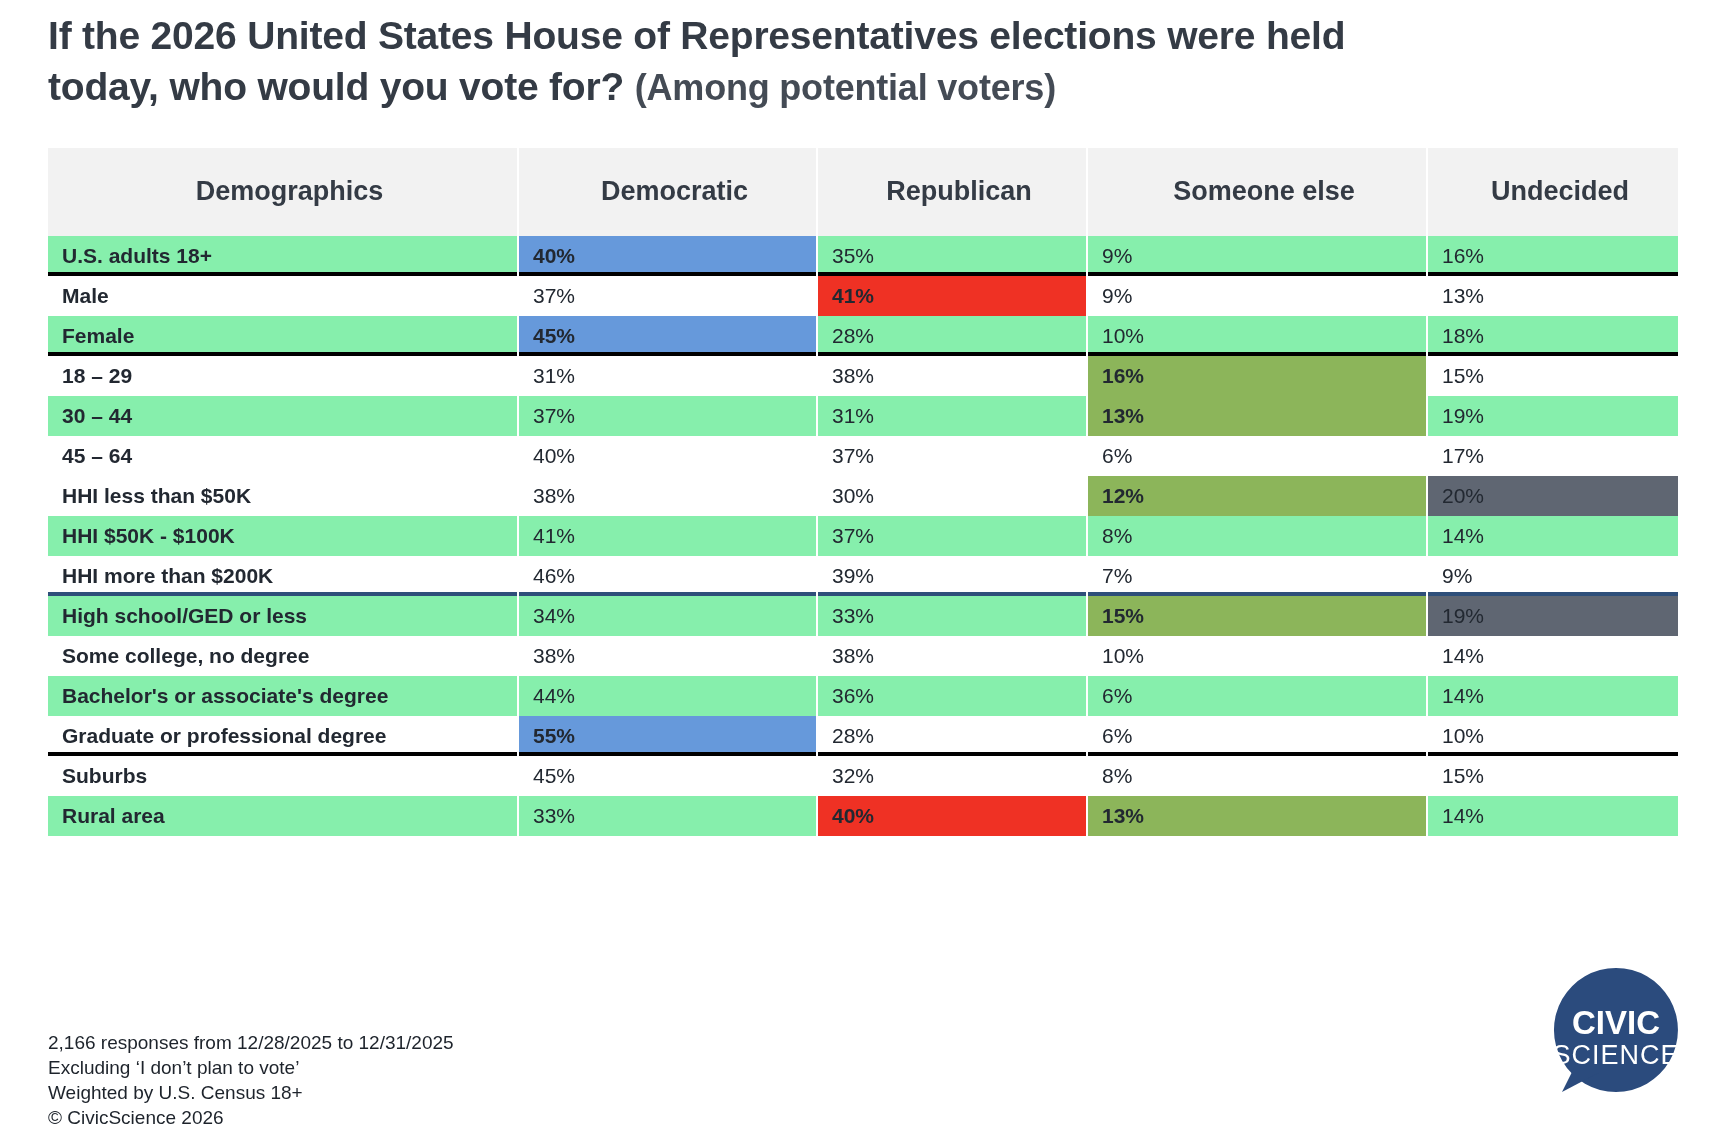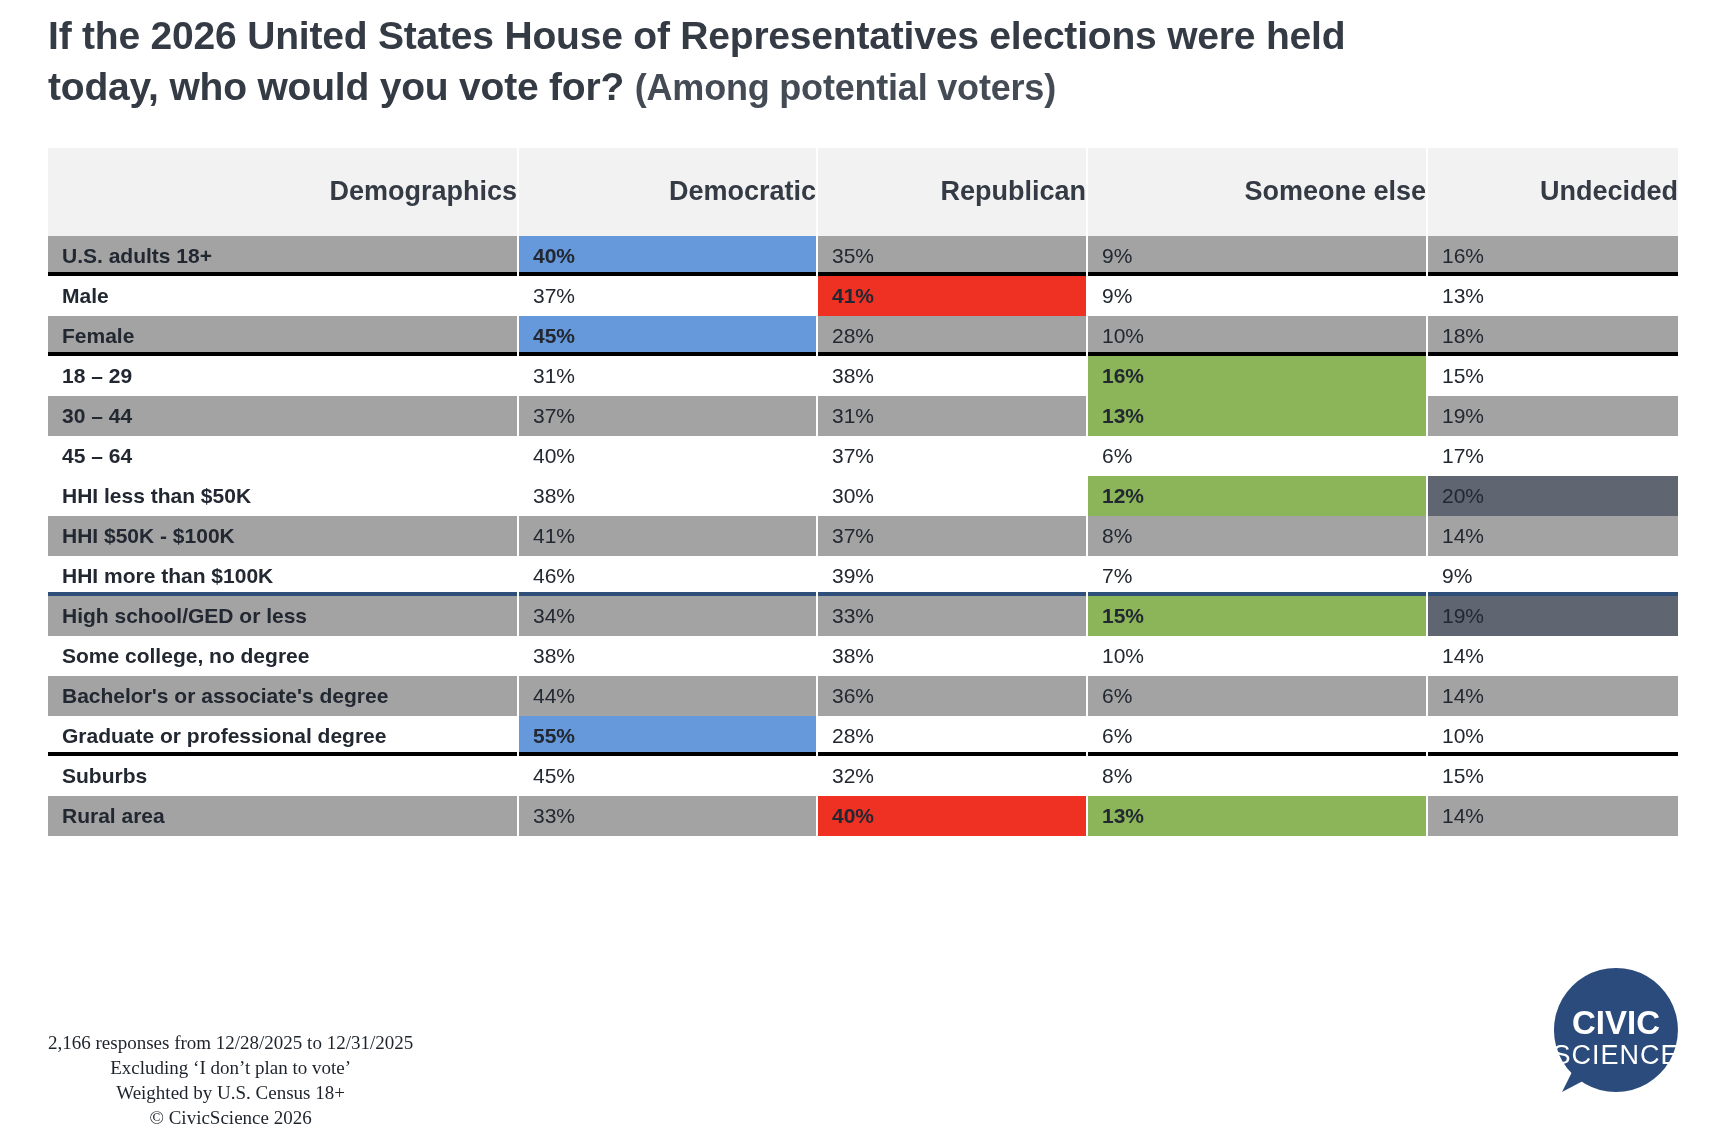--- a/index.html
+++ b/index.html
@@ -59,21 +59,21 @@
     table-layout: fixed;
   }
   table.poll col.c-demo   { width: 470px; }
   table.poll col.c-dem    { width: 299px; }
   table.poll col.c-rep    { width: 270px; }
   table.poll col.c-else   { width: 340px; }
   table.poll col.c-und    { width: 251px; }
 
   table.poll thead th {
     background: #f2f2f2;
-    text-align: right;
+    text-align: center;
     font-size: 27px;
     font-weight: bold;
     color: #343b45;
     padding: 14px 0 16px 14px;
     border-right: 2px solid #ffffff;
     height: 58px;
     vertical-align: middle;
   }
   table.poll thead th:last-child { border-right: none; }
 
@@ -81,21 +81,21 @@
     font-size: 21px;
     color: #222831;
     height: 40px;
     padding: 0 0 0 14px;
     border-right: 2px solid #ffffff;
     vertical-align: middle;
     white-space: nowrap;
   }
   table.poll tbody td:last-child { border-right: none; }
 
-  tr.band-a td { background: #a3a3a3; }
+  tr.band-a td { background: #86efac; }
   tr.band-b td { background: #ffffff; }
 
   td.label {
     font-weight: bold;
     font-size: 21px;
     color: #1d232b;
   }
 
   
   td.hl-blue  { background: #6699db !important; color: #ffffff; font-weight: bold; }
@@ -108,22 +108,21 @@
   tr.sep-blue  > td { box-shadow: inset 0 -4px 0 0 #2e4f7a; }
 
   
   .footnote {
     position: absolute;
     left: 48px;
     top: 1030px;
     font-size: 19px;
     line-height: 25px;
     color: #1d232b;
-    font-family: Liberation Serif, serif;
-    text-align: center;
+    font-family: Liberation Sans, sans-serif;
   }
 
   
   .logo {
     position: absolute;
     right: 36px;
     bottom: 28px;
     width: 148px;
     height: 148px;
   }
@@ -208,21 +207,21 @@
             <td class="hl-gray">20%</td>
           </tr>
           <tr class="band-a">
             <td class="label">HHI $50K - $100K</td>
             <td>41%</td>
             <td>37%</td>
             <td>8%</td>
             <td>14%</td>
           </tr>
           <tr class="band-b sep-blue">
-            <td class="label">HHI more than $100K</td>
+            <td class="label">HHI more than $200K</td>
             <td>46%</td>
             <td>39%</td>
             <td>7%</td>
             <td>9%</td>
           </tr>
           <tr class="band-a">
             <td class="label">High school/GED or less</td>
             <td>34%</td>
             <td>33%</td>
             <td class="hl-green">15%</td>

